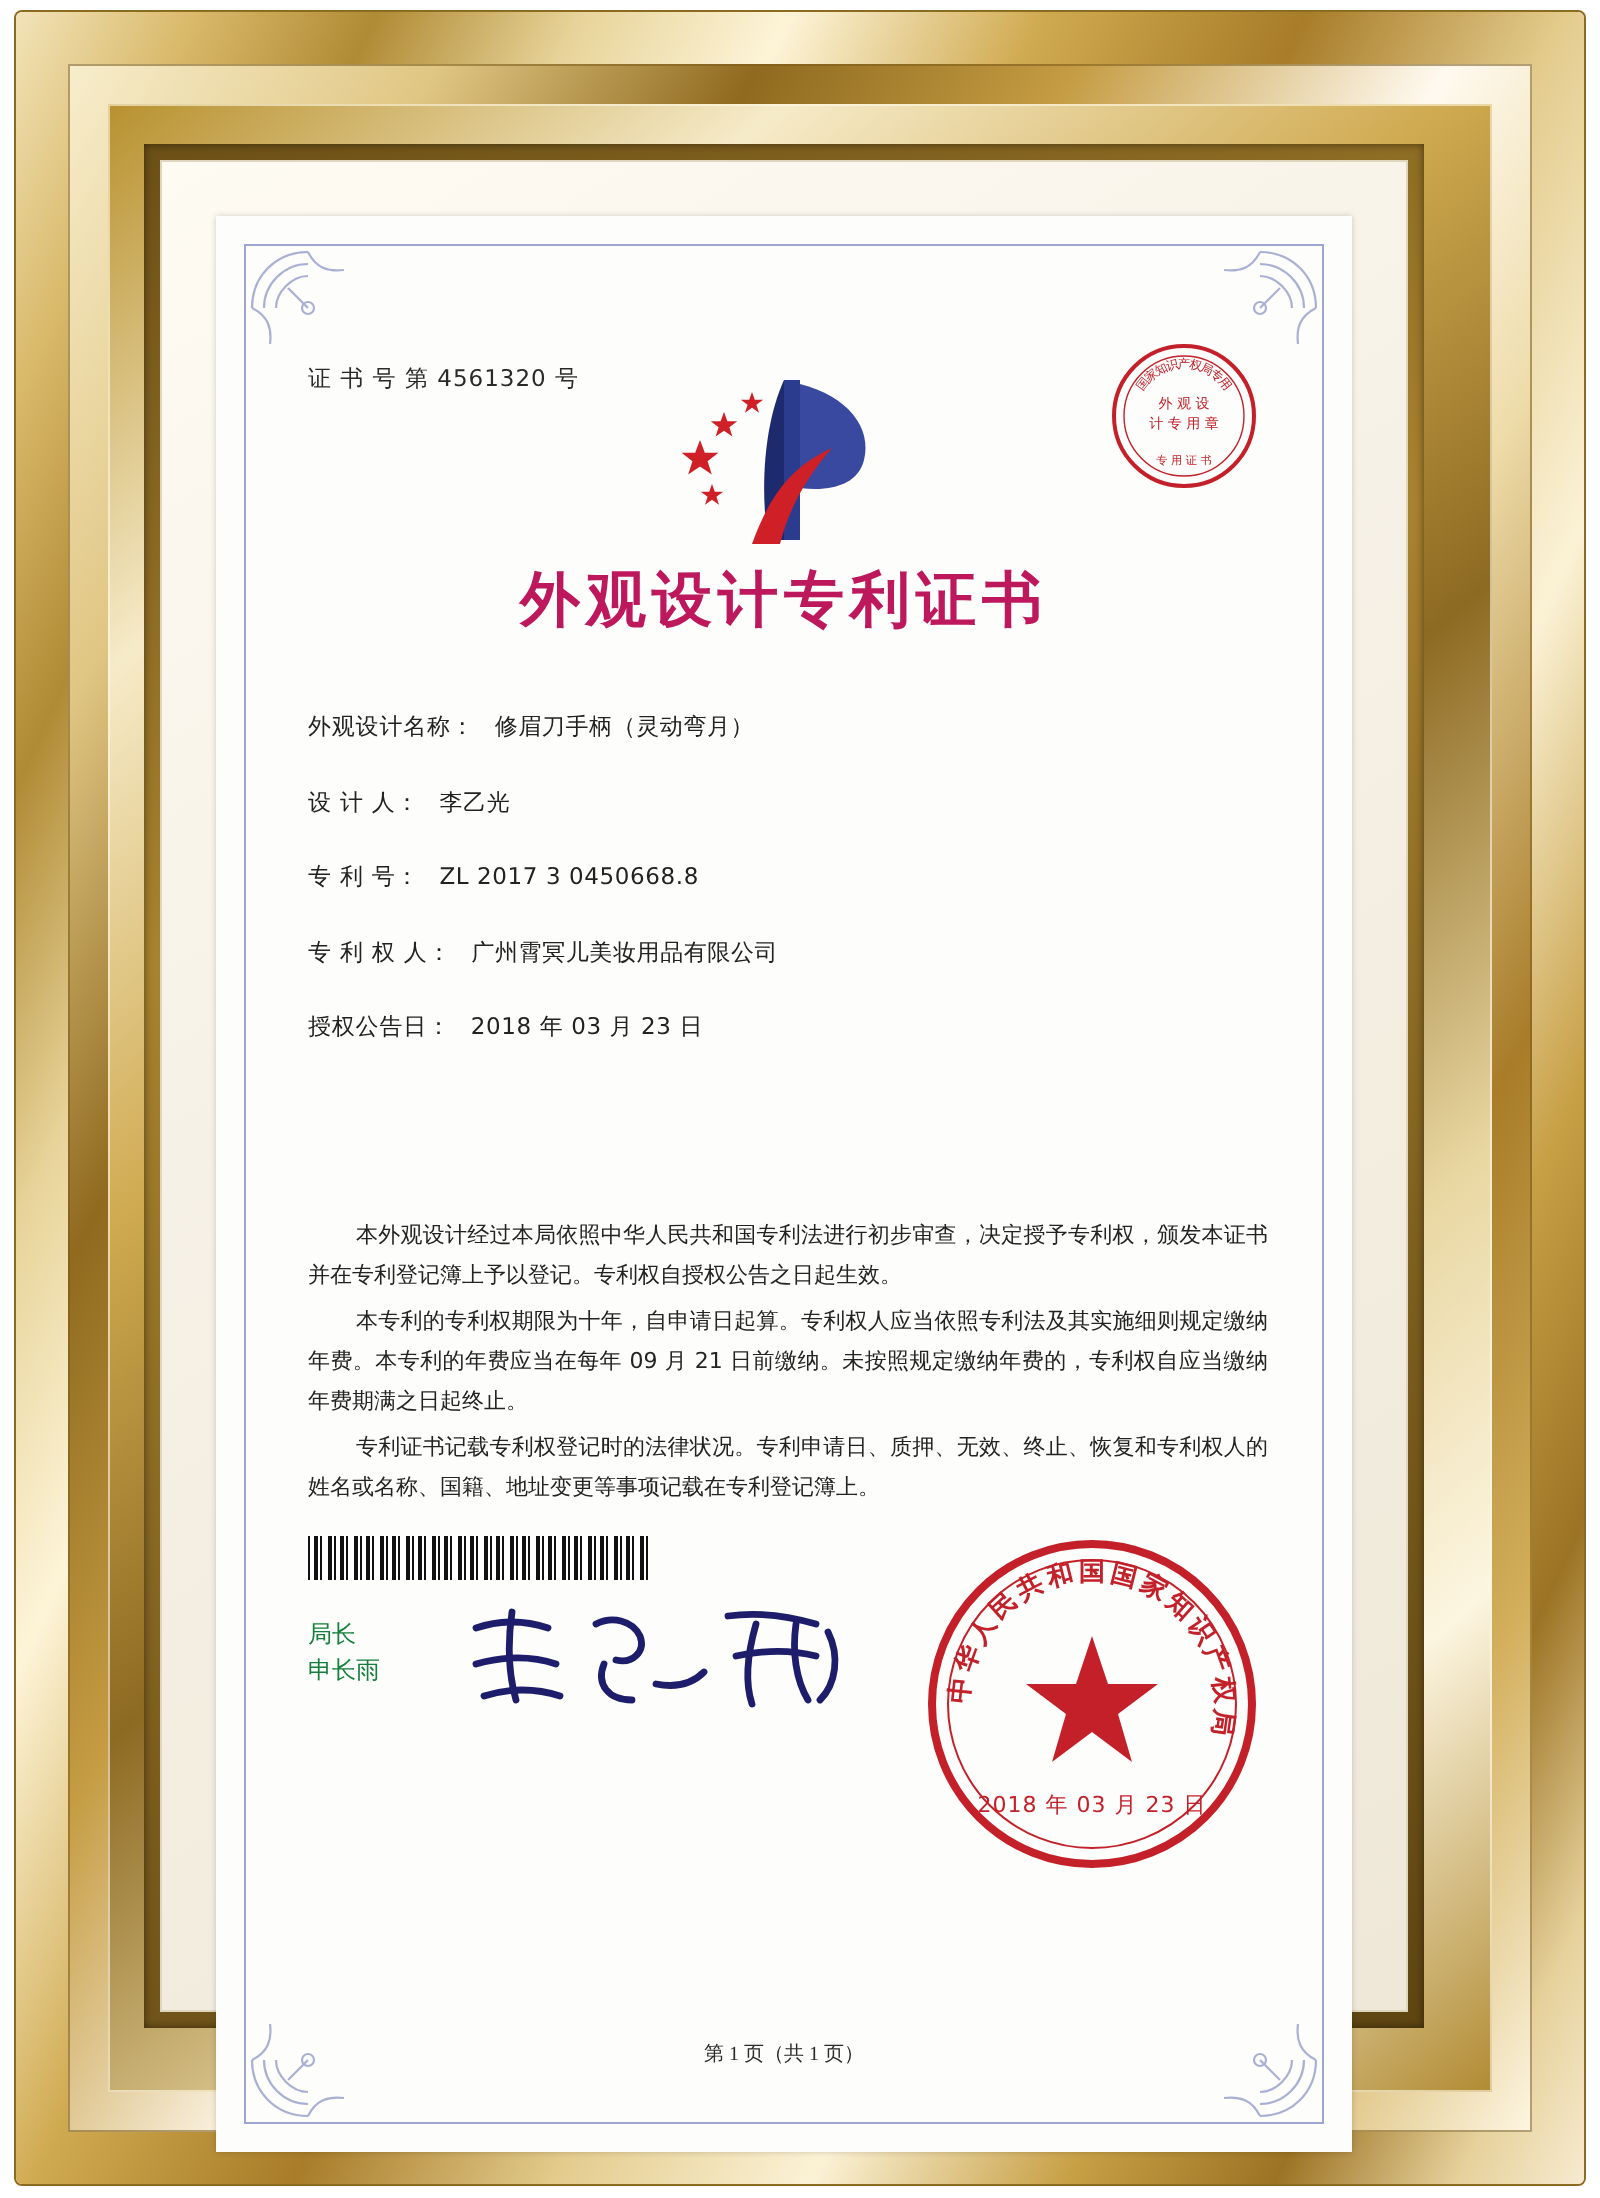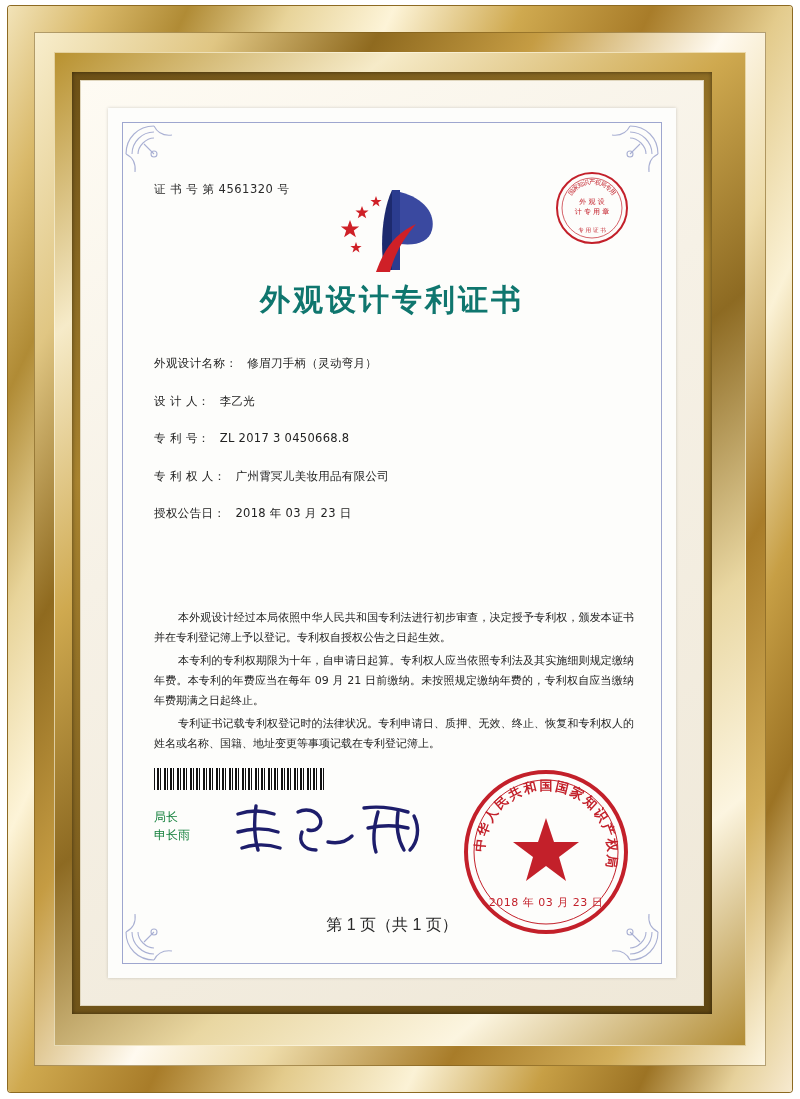--- a/index.html
+++ b/index.html
@@ -85,21 +85,21 @@
     background: linear-gradient(150deg, #fefbf3 0%, #f6f1e6 40%, #efe8d8 100%);
     box-shadow: inset 0 0 0 1px #e0d6bd;
   }
 
   
   .paper {
     position: absolute;
     left: 108px;
     top: 108px;
     width: 568px;
-    height: 870px;
+    height: 968px;
     background: #fdfdfb;
     box-shadow: 0 0 3px rgba(0,0,0,0.18);
   }
   .paper-border {
     position: absolute;
     left: 14px; top: 14px;
     right: 14px; bottom: 14px;
     border: 1px solid #9ea6cf;
   }
   
@@ -143,21 +143,21 @@
   }
 
   .title {
     position: absolute;
     left: 0; right: 0;
     top: 172px;
     text-align: center;
     font-size: 30px;
     font-weight: bold;
     letter-spacing: 3px;
-    color: #0f766e;
+    color: #be185d;
     font-family: "DejaVu Sans", sans-serif;
   }
 
   .fields {
     position: absolute;
     left: 46px;
     top: 248px;
     right: 40px;
   }
   .field-row {
@@ -242,23 +242,23 @@
     color: #c3202a;
     letter-spacing: 0.5px;
     font-family: "DejaVu Sans", sans-serif;
   }
 
   .page-footer {
     position: absolute;
     left: 0; right: 0;
     bottom: 42px;
     text-align: center;
-    font-size: 16px;
+    font-size: 10px;
     color: #2a2a2a;
-    font-family: Liberation Sans, sans-serif;
+    font-family: Liberation Serif, serif;
   }
 </style>
 </head>
 <body>
 
 <div class="frame-outer">
   <div class="frame-bevel1"></div>
   <div class="frame-bevel2"></div>
 </div>
 <div class="frame-inner-dark"></div>

